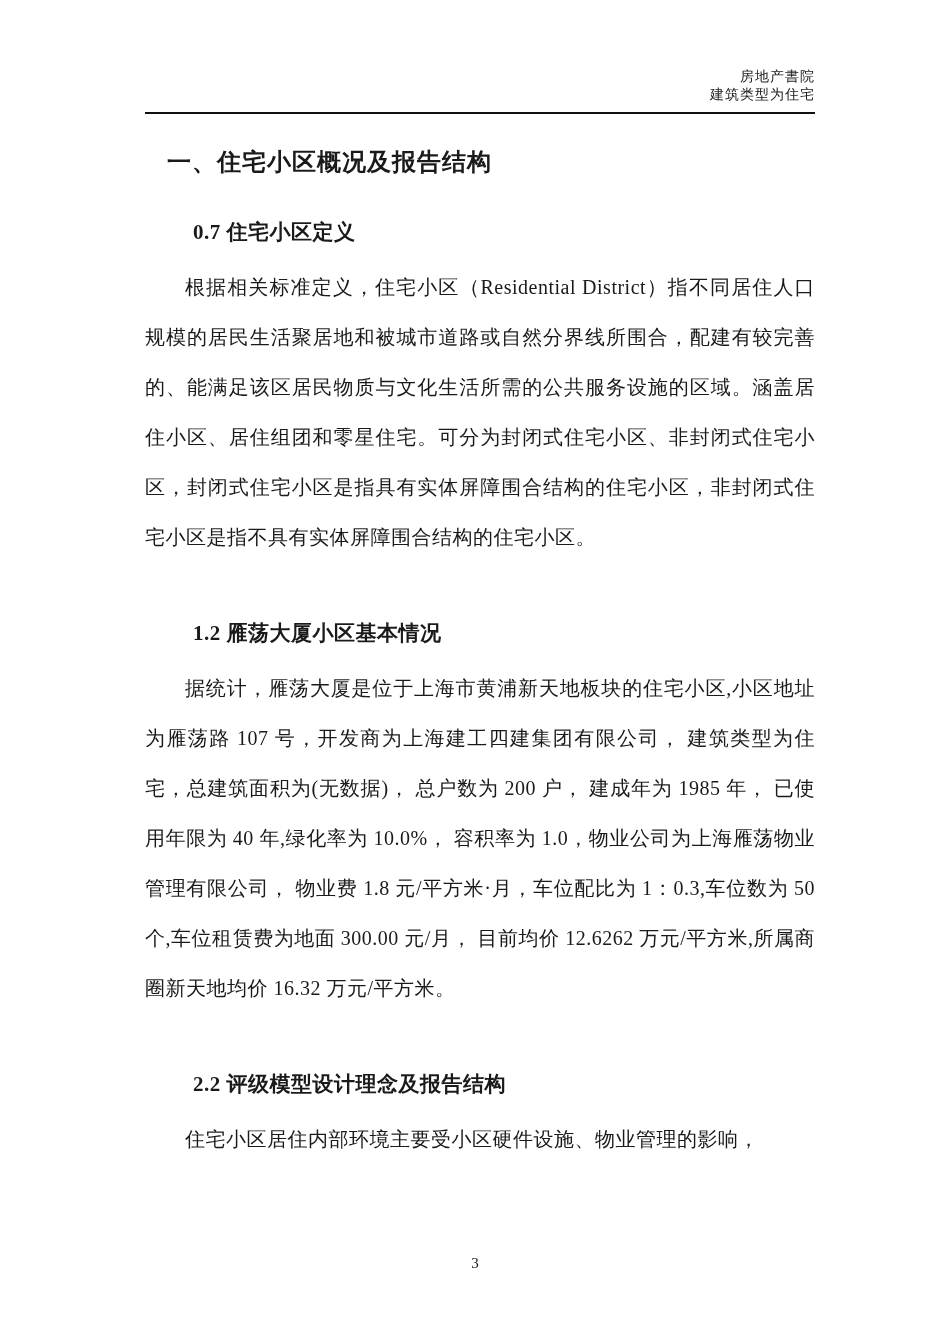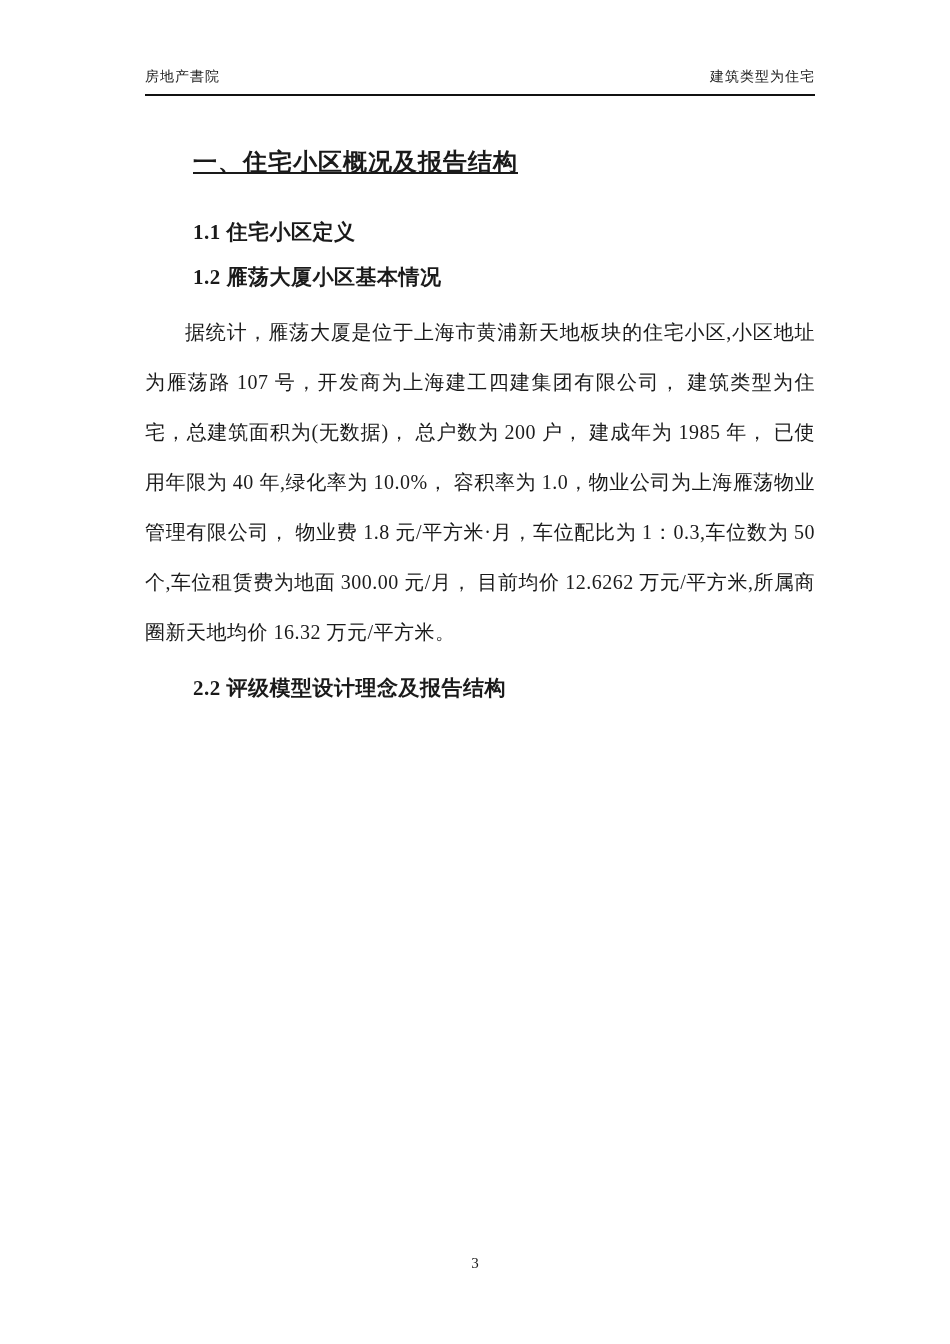--- a/index.html
+++ b/index.html
@@ -24,47 +24,47 @@
     top: 68px;
     left: 145px;
     right: 135px;
     display: flex;
     justify-content: space-between;
     align-items: flex-end;
     font-size: 14px;
     letter-spacing: 1px;
     padding-bottom: 8px;
     border-bottom: 2.5px solid #111111;
+    flex-direction: column;
   }
 
   .page-body {
     position: absolute;
     top: 112px;
     left: 145px;
     right: 135px;
   }
 
   .doc-title {
     margin-top: 34px;
-    margin-left: 48px;
+    margin-left: 22px;
     font-size: 24px;
     font-weight: bold;
     letter-spacing: 1px;
-    text-decoration: underline;
   }
 
   .section-heading {
     margin-left: 48px;
     font-size: 21px;
     font-weight: bold;
     letter-spacing: 0.5px;
   }
 
   .section-heading.first { margin-top: 40px; }
-  .section-heading.later { margin-top: 17px; }
+  .section-heading.later { margin-top: 57px; }
 
   .body-paragraph {
     margin-top: 16px;
     font-size: 20px;
     line-height: 50px;
     text-align: justify;
     text-indent: 2em;
     letter-spacing: 0.5px;
   }
 
@@ -84,29 +84,31 @@
 
   <header class="page-header">
     <span>房地产書院</span>
     <span>建筑类型为住宅</span>
   </header>
 
   <main class="page-body">
 
     <h1 class="doc-title">一、住宅小区概况及报告结构</h1>
 
-    <h2 class="section-heading first">1.1 住宅小区定义</h2>
+    <h2 class="section-heading first">0.7 住宅小区定义</h2>
 
+    <p class="body-paragraph">根据相关标准定义，住宅小区（Residential District）指不同居住人口规模的居民生活聚居地和被城市道路或自然分界线所围合，配建有较完善的、能满足该区居民物质与文化生活所需的公共服务设施的区域。涵盖居住小区、居住组团和零星住宅。可分为封闭式住宅小区、非封闭式住宅小区，封闭式住宅小区是指具有实体屏障围合结构的住宅小区，非封闭式住宅小区是指不具有实体屏障围合结构的住宅小区。</p>
 
     <h2 class="section-heading later">1.2 雁荡大厦小区基本情况</h2>
 
     <p class="body-paragraph">据统计，雁荡大厦是位于上海市黄浦新天地板块的住宅小区,小区地址为雁荡路 107 号，开发商为上海建工四建集团有限公司， 建筑类型为住宅，总建筑面积为(无数据)， 总户数为 200 户， 建成年为 1985 年， 已使用年限为 40 年,绿化率为 10.0%， 容积率为 1.0，物业公司为上海雁荡物业管理有限公司， 物业费 1.8 元/平方米·月，车位配比为 1：0.3,车位数为 50 个,车位租赁费为地面 300.00 元/月， 目前均价 12.6262 万元/平方米,所属商圈新天地均价 16.32 万元/平方米。</p>
 
     <h2 class="section-heading later">2.2 评级模型设计理念及报告结构</h2>
 
+    <p class="body-paragraph">住宅小区居住内部环境主要受小区硬件设施、物业管理的影响，</p>
 
   </main>
 
   <footer class="page-footer">
     <span>3</span>
   </footer>
 
 </div>
 
 </body></html>

